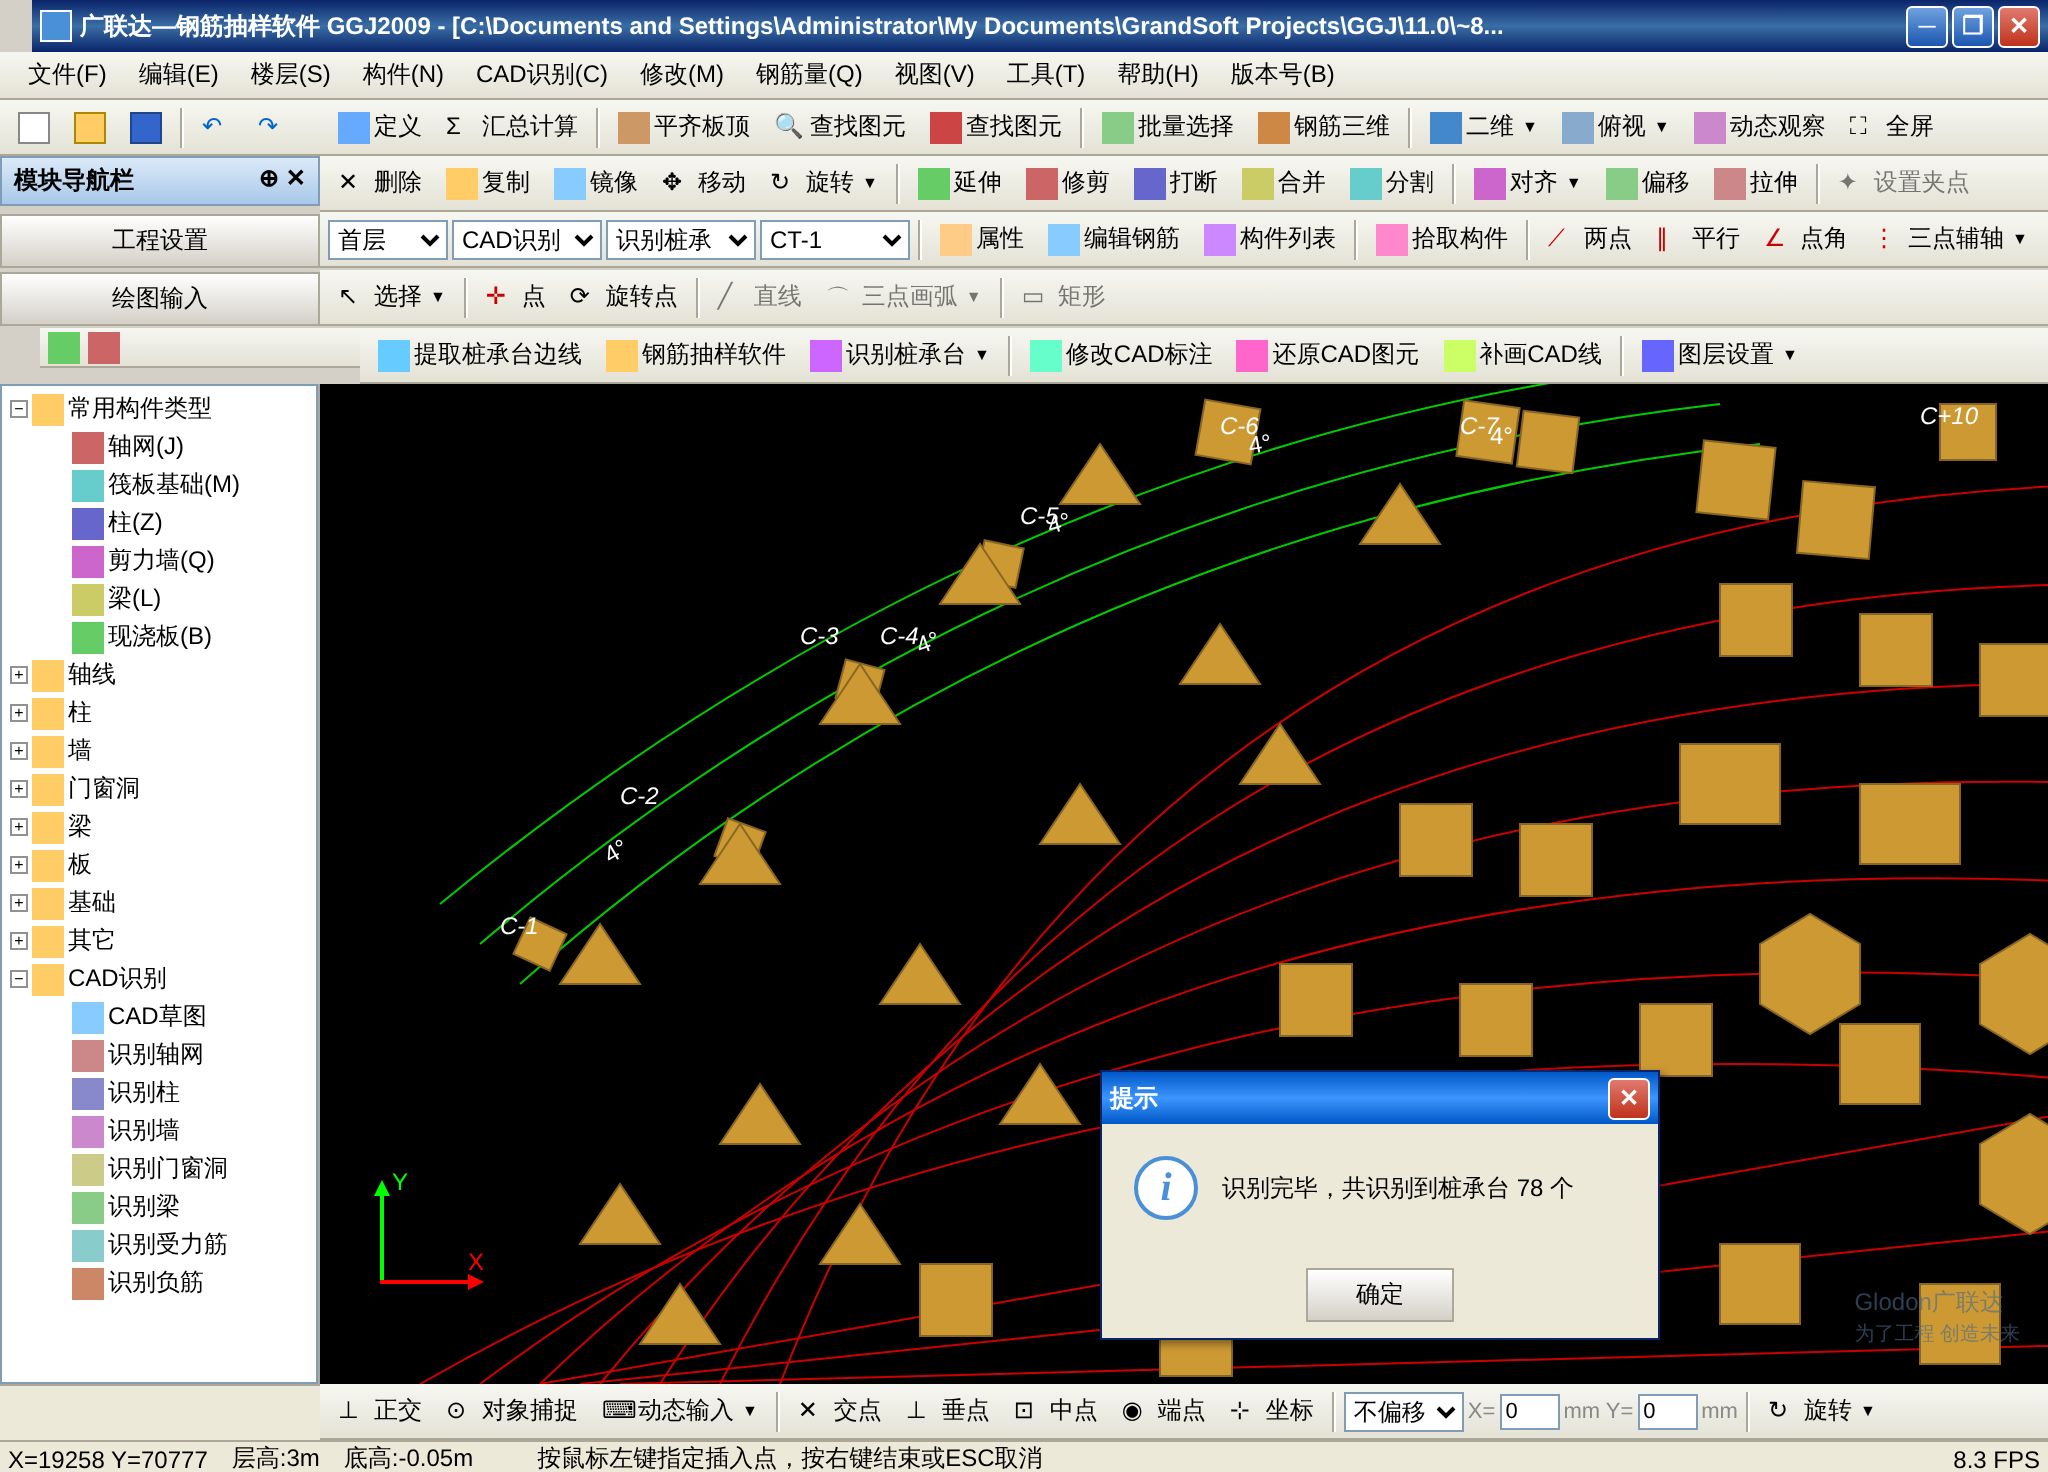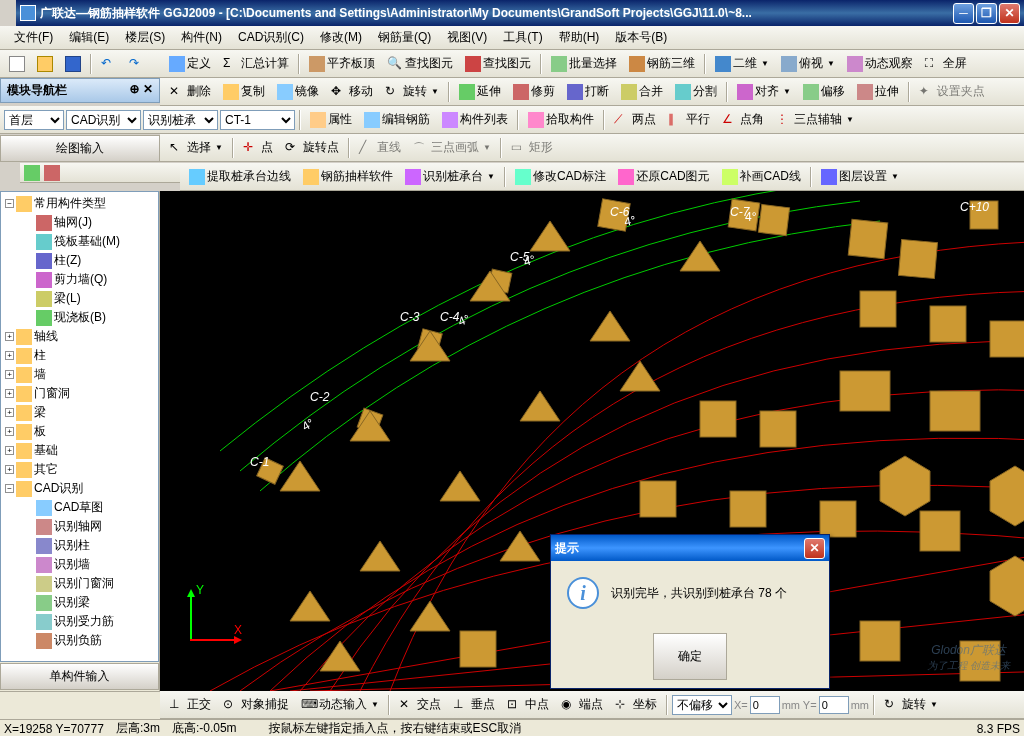--- a/index.html
+++ b/index.html
@@ -28,29 +28,29 @@
 .treenode .ticon{width:16px;height:16px;flex-shrink:0;}
 .canvas{flex:1;background:#000;position:relative;overflow:hidden;}
 .statusbar{height:18px;background:#ece9d8;border-top:1px solid #aca899;display:flex;align-items:center;padding:0 4px;gap:12px;}
 .statusbar .spacer{flex:1;}
 .dialog{position:absolute;left:390px;top:343px;width:280px;background:#ece9d8;border:1px solid #0a246a;box-shadow:2px 2px 4px rgba(0,0,0,0.4);}
 .dialog .dtitle{height:26px;background:linear-gradient(to bottom,#0058c7,#3d95ff,#0058c7);color:#fff;display:flex;align-items:center;padding:0 4px;font-weight:bold;}
 .dialog .dtitle .dtclose{margin-left:auto;width:21px;height:21px;background:linear-gradient(to bottom,#e07a6f,#c0321c);border:1px solid #fff;border-radius:3px;display:flex;align-items:center;justify-content:center;cursor:pointer;}
 .dialog .dbody{padding:16px;display:flex;align-items:center;gap:12px;}
 .dialog .dbody .info-icon{width:32px;height:32px;border-radius:50%;background:#fff;border:2px solid #4a90d9;display:flex;align-items:center;justify-content:center;color:#4a90d9;font-size:20px;font-weight:bold;font-style:italic;font-family:Georgia,serif;}
 .dialog .dbtns{padding:8px;text-align:center;}
-.dialog .dbtns button{padding:14px 24px;border:1px solid #aca899;background:linear-gradient(to bottom,#fff,#d4d0c8);cursor:pointer;}
+.dialog .dbtns button{padding:4px 24px;border:1px solid #aca899;background:linear-gradient(to bottom,#fff,#d4d0c8);cursor:pointer;}
 .axis{position:absolute;left:30px;bottom:50px;}
 .axis .y-arrow{position:absolute;left:0;bottom:0;width:2px;height:50px;background:#0f0;}
 .axis .y-arrow::before{content:"";position:absolute;top:-6px;left:-3px;border:4px solid transparent;border-bottom:8px solid #0f0;}
 .axis .x-arrow{position:absolute;left:0;bottom:0;width:50px;height:2px;background:#f00;}
 .axis .x-arrow::before{content:"";position:absolute;right:-6px;top:-3px;border:4px solid transparent;border-left:8px solid #f00;}
 .axis .ylabel{position:absolute;left:6px;bottom:44px;color:#0f0;}
 .axis .xlabel{position:absolute;left:44px;bottom:4px;color:#f00;}
-.watermark{position:absolute;right:14px;bottom:18px;color:#4a6a8a;font-style:italic;font-size:16px;text-align:center;opacity:0.6;}
+.watermark{position:absolute;right:14px;bottom:18px;color:#4a6a8a;font-size:16px;text-align:left;opacity:0.6;}
 .watermark .wm2{font-size:10px;}
 svg.cadsvg{position:absolute;inset:0;}
 select.combo{border:1px solid #7f9db9;background:#fff;height:20px;font-size:12px;}
 input.ninput{border:1px solid #7f9db9;width:30px;height:18px;font-size:11px;padding:0 2px;}
 </style>
 </head>
 <body>
 
 <div class="titlebar">
   <div class="icon"></div>
@@ -221,20 +221,23 @@
   <div class="sep"></div>
   <div class="tbtn" style="opacity:0.5">
           <span class="tbicon">✦</span>
           <span>设置夹点</span>
         </div>
 </div>
 </div>
 </div>
 
 <div style="display:flex;">
+<div style="width:160px;">
+  <div class="navbtn">工程设置</div>
+</div>
 <div style="flex:1;">
 <div class="toolbar">
   <select class="combo" style="width:60px"><option>首层</option></select>
   <select class="combo" style="width:75px"><option>CAD识别</option></select>
   <select class="combo" style="width:75px"><option>识别桩承</option></select>
   <select class="combo" style="width:75px"><option>CT-1</option></select>
   <div class="sep"></div>
   <div class="tbtn">
           <span class="tbicon" style="background:#fc8"></span>
           <span>属性</span>
@@ -480,21 +483,20 @@
             <span>识别受力筋</span>
           </div>
         <div class="treenode">
             <span class="noexp"></span>
             <span class="ticon" style="background:#c86"></span>
             <span>识别负筋</span>
           </div>
 
       </div>
     </div>
-    <div class="navbtn">单构件输入</div>
   </div>
 
   <div class="canvas">
     <svg class="cadsvg" viewBox="0 0 864 500">
 
       <g stroke="#c00" stroke-width="1" fill="none">
         <path d="M 50 500 Q 400 300 900 350"></path>
         <path d="M 80 500 Q 400 260 900 300"></path>
         <path d="M 110 500 Q 400 220 900 250"></path>
         <path d="M 140 500 Q 400 180 900 200"></path>

